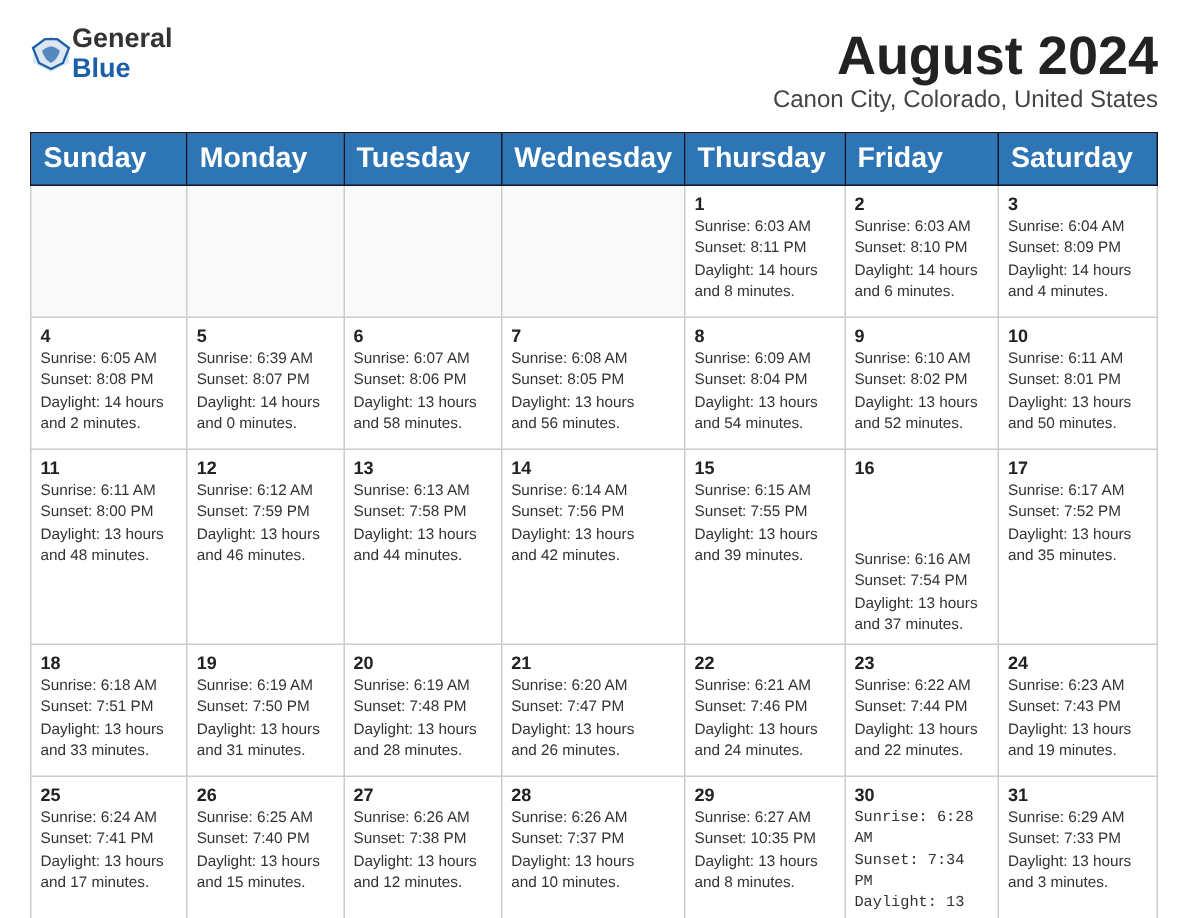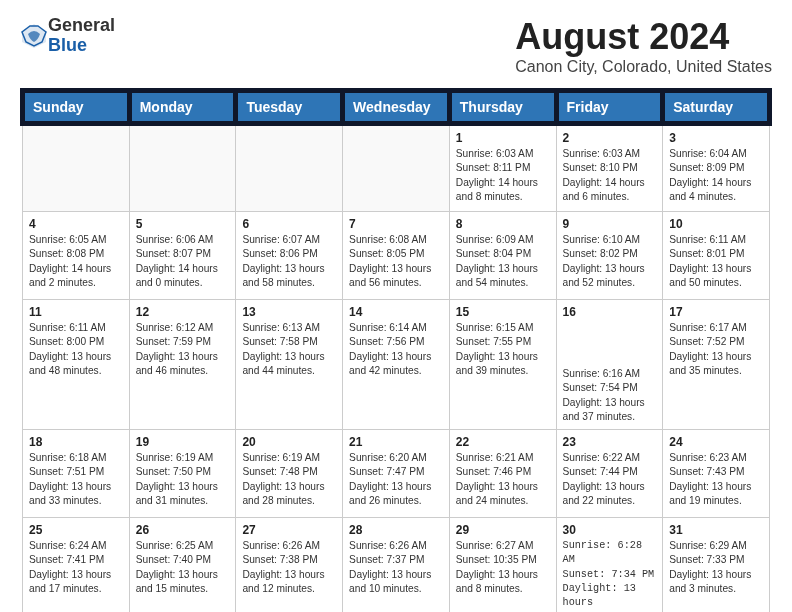--- a/index.html
+++ b/index.html
@@ -26,44 +26,44 @@
       font-weight: bold;
       line-height: 1.1;
     }
     .logo-general { color: #333; }
     .logo-blue { color: #1a5fa8; }
     .logo-icon {
       width: 28px;
       height: 28px;
     }
     .title-section {
-      text-align: left;
+      text-align: right;
     }
     .main-title {
       font-size: 36px;
       font-weight: bold;
       color: #222;
     }
     .subtitle {
       font-size: 16px;
       color: #444;
     }
     .calendar {
       width: 100%;
       border-collapse: collapse;
       border: 1px solid #ccc;
     }
     .calendar th {
       background-color: #2e75b6;
       color: #fff;
-      font-size: 14px;
+      font-size: 19px;
       font-weight: bold;
       padding: 6px 8px;
       text-align: left;
-      border: 5px solid #0f172a;
+      border: 1px solid #0f172a;
     }
     .calendar td {
       vertical-align: top;
       padding: 5px 6px;
       border: 1px solid #ccc;
       width: calc(100% / 7);
       min-height: 80px;
       font-size: 10.5px;
       color: #222;
       background: #fff;
@@ -149,21 +149,21 @@
       <tr class="week-row">
         <td>
           <div class="day-number">4</div>
           <div class="day-info" style="white-space: pre-line;">Sunrise: 6:05 AM
 Sunset: 8:08 PM
 Daylight: 14 hours
 and 2 minutes.</div>
         </td>
         <td>
           <div class="day-number">5</div>
-          <div class="day-info" style="white-space: pre-line;">Sunrise: 6:06 AM
+          <div class="day-info" style="white-space: pre-line;">Sunrise: 6:39 AM
 Sunset: 8:07 PM
 Daylight: 14 hours
 and 0 minutes.</div>
         </td>
         <td>
           <div class="day-number">6</div>
           <div class="day-info" style="white-space: pre-line;">Sunrise: 6:07 AM
 Sunset: 8:06 PM
 Daylight: 13 hours
 and 58 minutes.</div>

